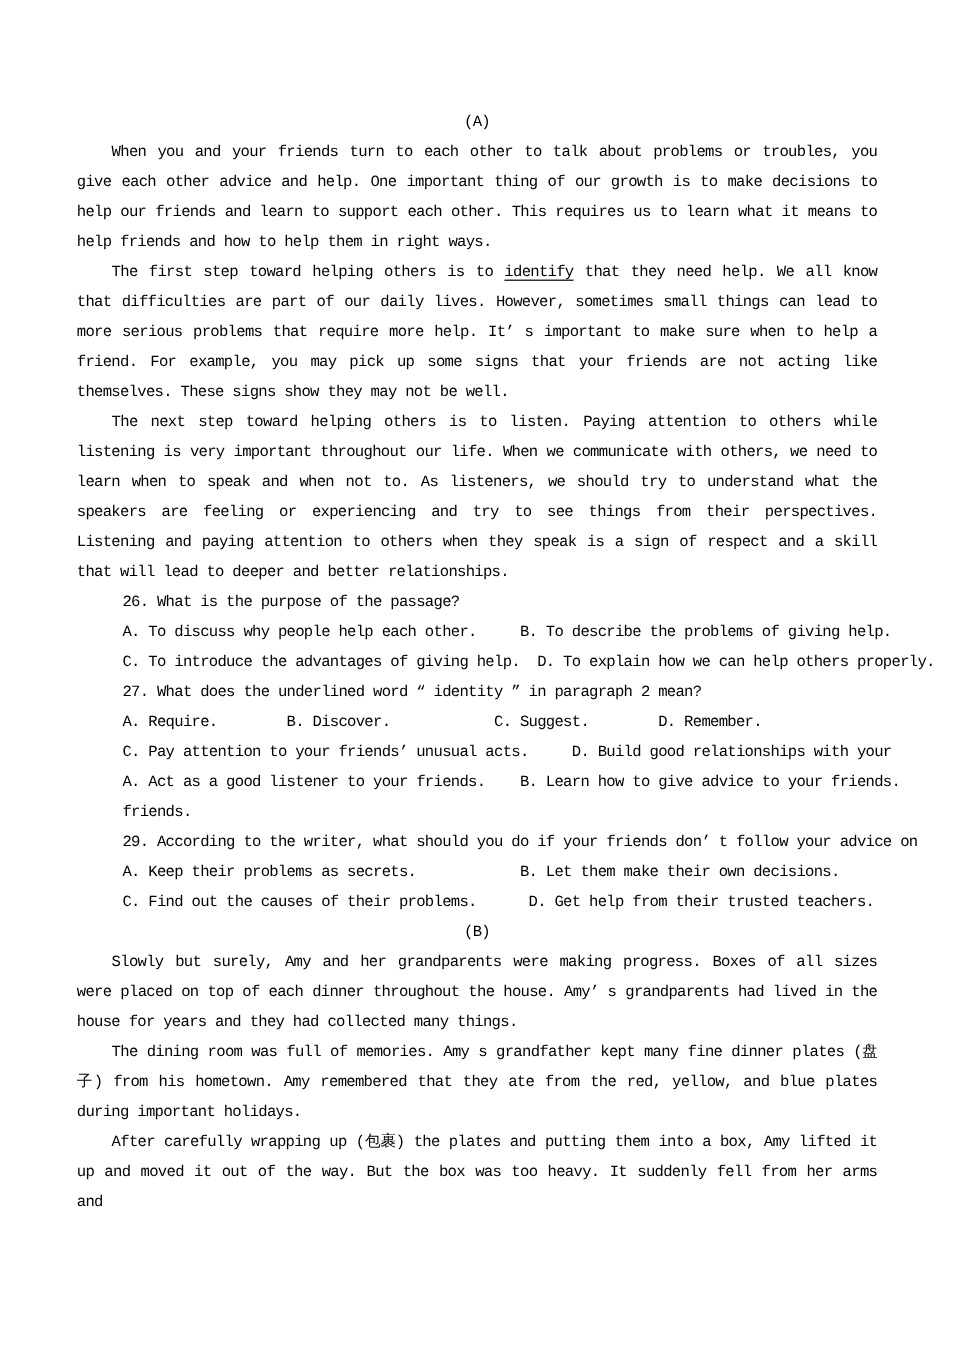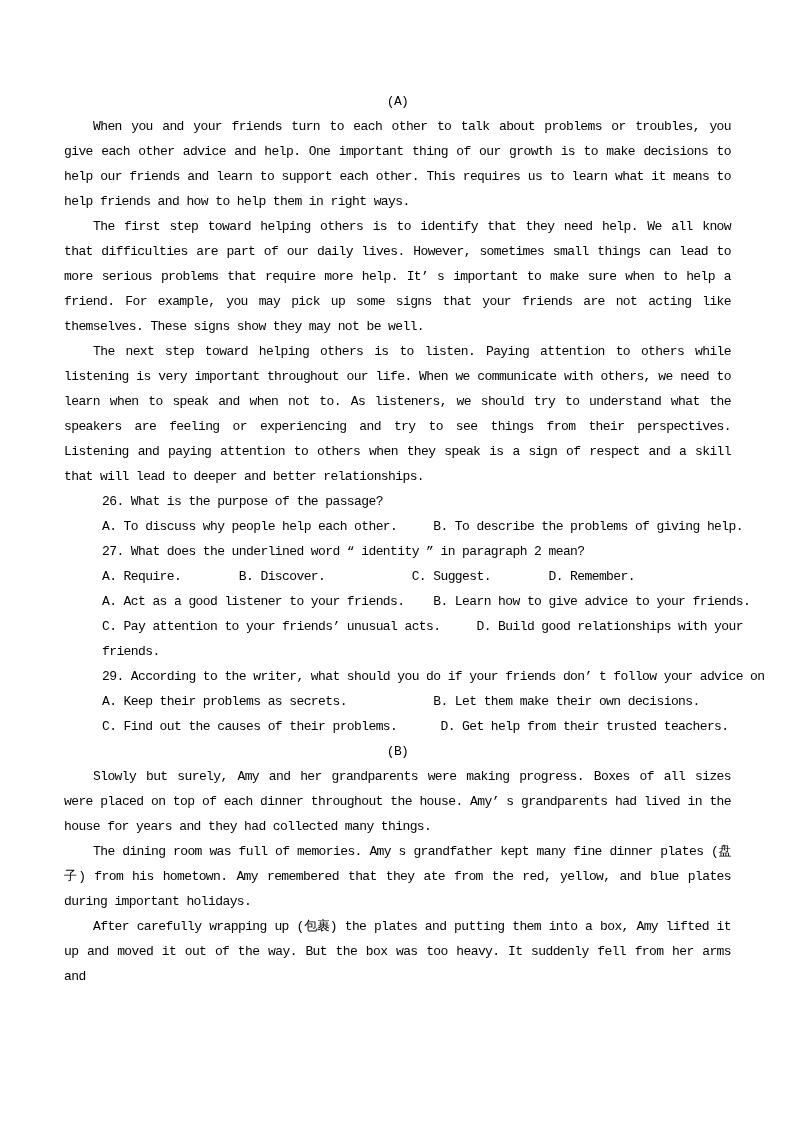--- a/index.html
+++ b/index.html
@@ -7,37 +7,38 @@
     width: 794px; height: 1123px;
     font-family: "Liberation Mono", "DejaVu Sans Mono", monospace;
     font-size: 13px; letter-spacing: -0.6px;
     color: #000000;
   }
   .page { position: relative; width: 794px; height: 1123px; background: #ffffff; overflow: hidden; }
   .content { position: absolute; left: 64px; top: 89px; width: 667px; }
   .section-label { text-align: center; line-height: 25px; }
   .para { text-align: justify; line-height: 25px; text-indent: 29px; }
   .qline { white-space: pre; line-height: 25px; margin-left: 38px; }
-  .u { text-underline-offset: 3px; }
+  .u { text-decoration: underline; text-underline-offset: 3px; }
 </style>
 </head>
 <body>
 
 <div class="page">
   <div class="content" id="content">
       <div class="section-label">(A)</div>
       <div class="para">When you and your friends turn to each other to talk about problems or troubles, you give each other advice and help. One important thing of our growth is to make decisions to help our friends and learn to support each other. This requires us to learn what it means to help friends and how to help them in right ways.</div>
       <div class="para"><span>The first step toward helping others is to </span><span class="u">identify</span><span> that they need help. We all know that difficulties are part of our daily lives. However, sometimes small things can lead to more serious problems that require more help. It’ s important to make sure when to help a friend. For example, you may pick up some signs that your friends are not acting like themselves. These signs show they may not be well.</span></div>
       <div class="para">The next step toward helping others is to listen. Paying attention to others while listening is very important throughout our life. When we communicate with others, we need to learn when to speak and when not to. As listeners, we should try to understand what the speakers are feeling or experiencing and try to see things from their perspectives. Listening and paying attention to others when they speak is a sign of respect and a skill that will lead to deeper and better relationships.</div>
       <div class="qline">26. What is the purpose of the passage?</div>
       <div class="qline">A. To discuss why people help each other.     B. To describe the problems of giving help.</div>
+      <div class="qline">C. To introduce the advantages of giving help.  D. To explain how we can help others properly.</div>
       <div class="qline">27. What does the underlined word “ identity ” in paragraph 2 mean?</div>
       <div class="qline">A. Require.        B. Discover.            C. Suggest.        D. Remember.</div>
+      <div class="qline">C. Pay attention to your friends’ unusual acts.     D. Build good relationships with your</div>
       <div class="qline">A. Act as a good listener to your friends.    B. Learn how to give advice to your friends.</div>
-      <div class="qline">C. Pay attention to your friends’ unusual acts.     D. Build good relationships with your</div>
       <div class="qline">friends.</div>
       <div class="qline">29. According to the writer, what should you do if your friends don’ t follow your advice on</div>
       <div class="qline">A. Keep their problems as secrets.            B. Let them make their own decisions.</div>
       <div class="qline">C. Find out the causes of their problems.      D. Get help from their trusted teachers.</div>
       <div class="section-label">(B)</div>
       <div class="para">Slowly but surely, Amy and her grandparents were making progress. Boxes of all sizes were placed on top of each dinner throughout the house. Amy’ s grandparents had lived in the house for years and they had collected many things.</div>
       <div class="para">The dining room was full of memories. Amy s grandfather kept many fine dinner plates (盘子) from his hometown. Amy remembered that they ate from the red, yellow, and blue plates during important holidays.</div>
       <div class="para">After carefully wrapping up (包裹) the plates and putting them into a box, Amy lifted it up and moved it out of the way. But the box was too heavy. It suddenly fell from her arms and</div>
     </div>
 </div>

